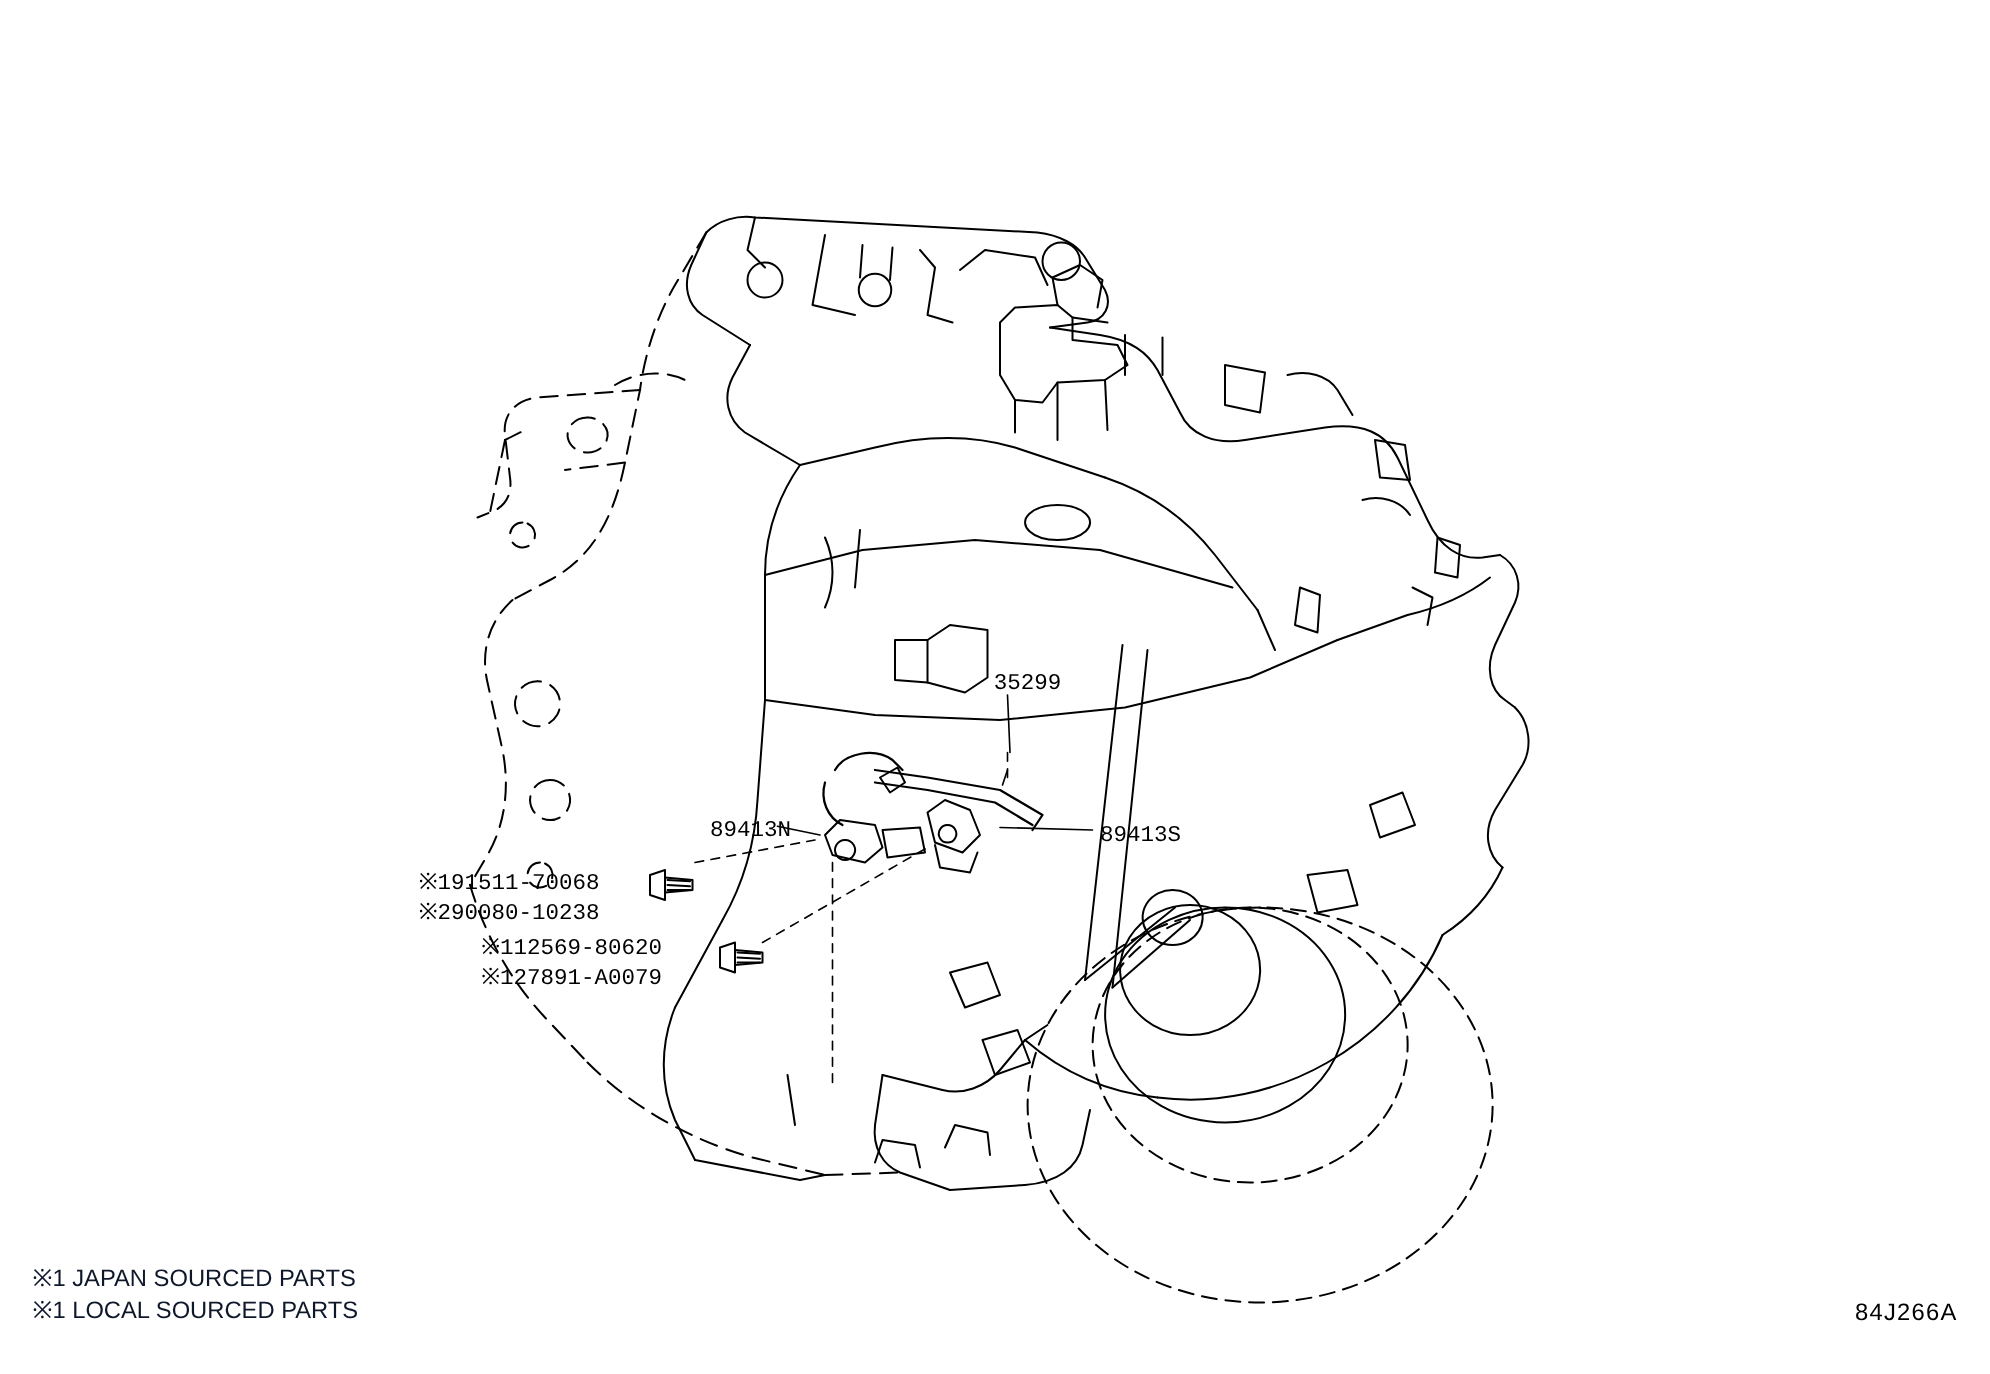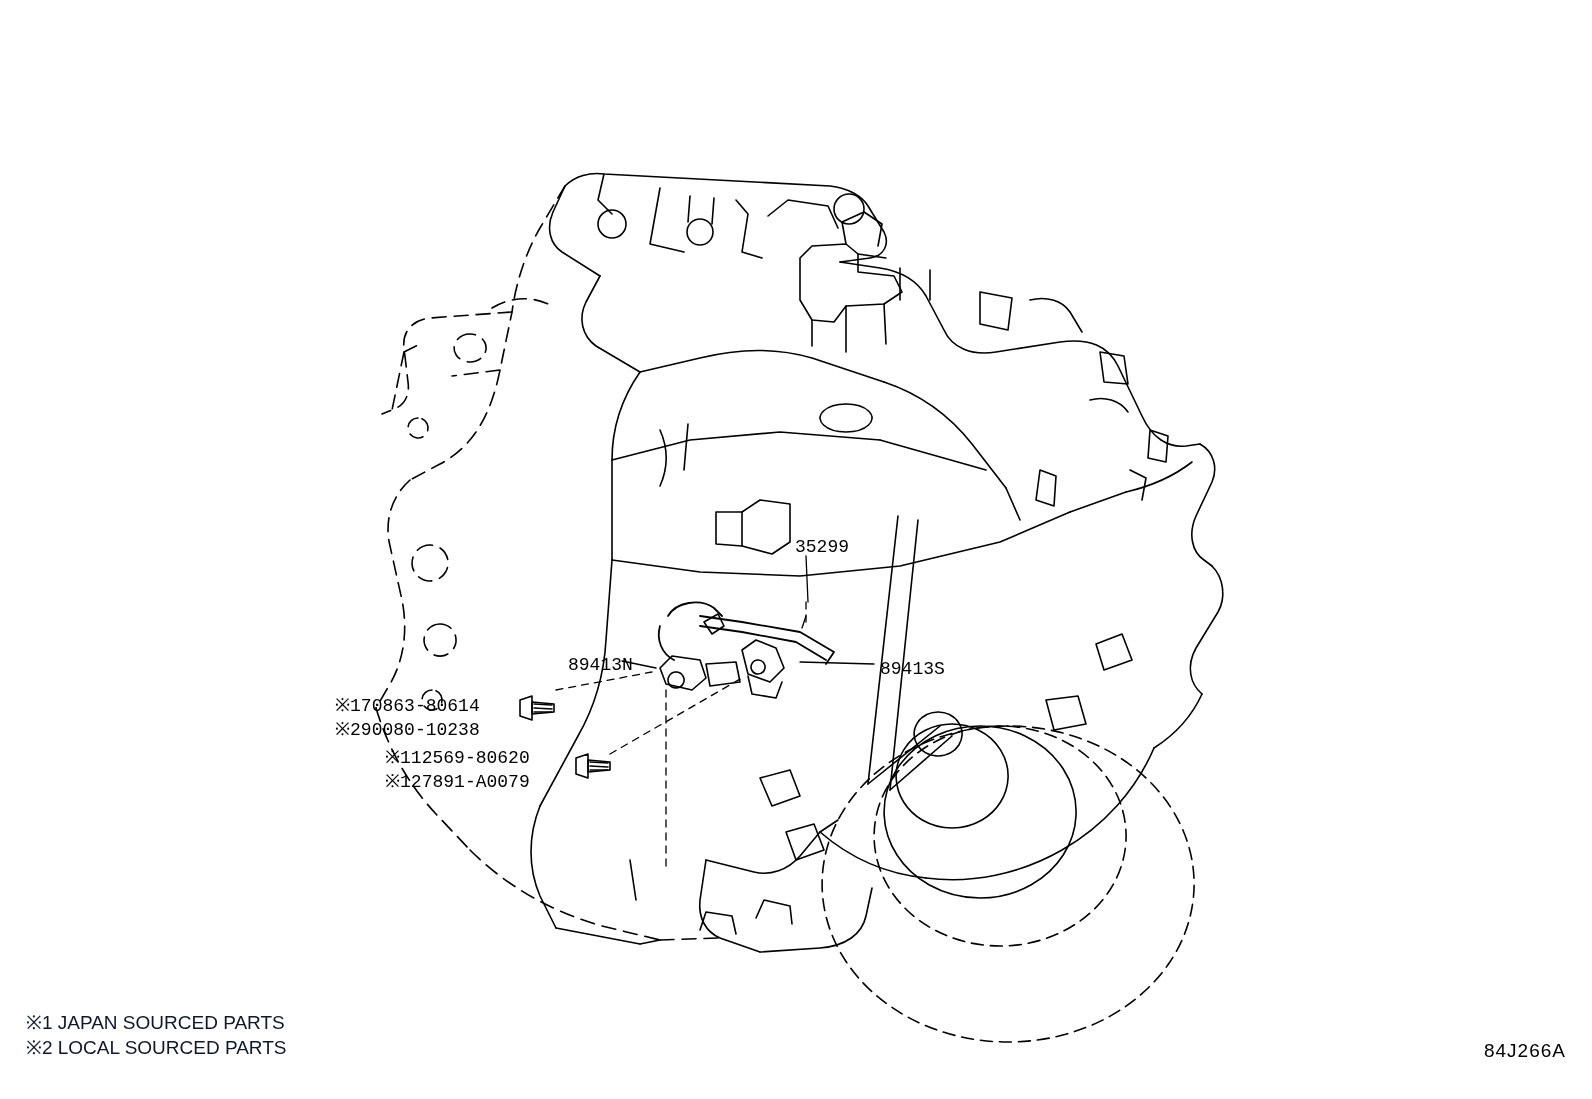--- a/index.html
+++ b/index.html
@@ -215,27 +215,27 @@
       <path d="M820,832 L838,820"></path>
     </g>
   </svg>
 
   <div class="lbl lbl-mono" style="left:795px; top:537px;">35299</div>
 
   <div class="lbl lbl-mono" style="left:568px; top:655px;">89413N</div>
 
   <div class="lbl lbl-mono" style="left:880px; top:659px;">89413S</div>
 
-  <div class="lbl lbl-mono" style="left:335px; top:692px;">※170863-80614</div>
+  <div class="lbl lbl-mono" style="left:335px; top:692px;">※191511-70068</div>
 
   <div class="lbl lbl-mono" style="left:335px; top:716px;">※290080-10238</div>
 
   <div class="lbl lbl-mono" style="left:385px; top:744px;">※112569-80620</div>
 
   <div class="lbl lbl-mono" style="left:385px; top:768px;">※127891-A0079</div>
 
   <div class="footnote" style="left:26px; top:1009px;">※1 JAPAN SOURCED PARTS</div>
 
-  <div class="footnote" style="left:26px; top:1034px;">※2 LOCAL SOURCED PARTS</div>
+  <div class="footnote" style="left:26px; top:1034px;">※1 LOCAL SOURCED PARTS</div>
 
   <div class="diagcode" style="right:26px; top:1040px;">84J266A</div>
 
 </div>
 
 </body></html>

